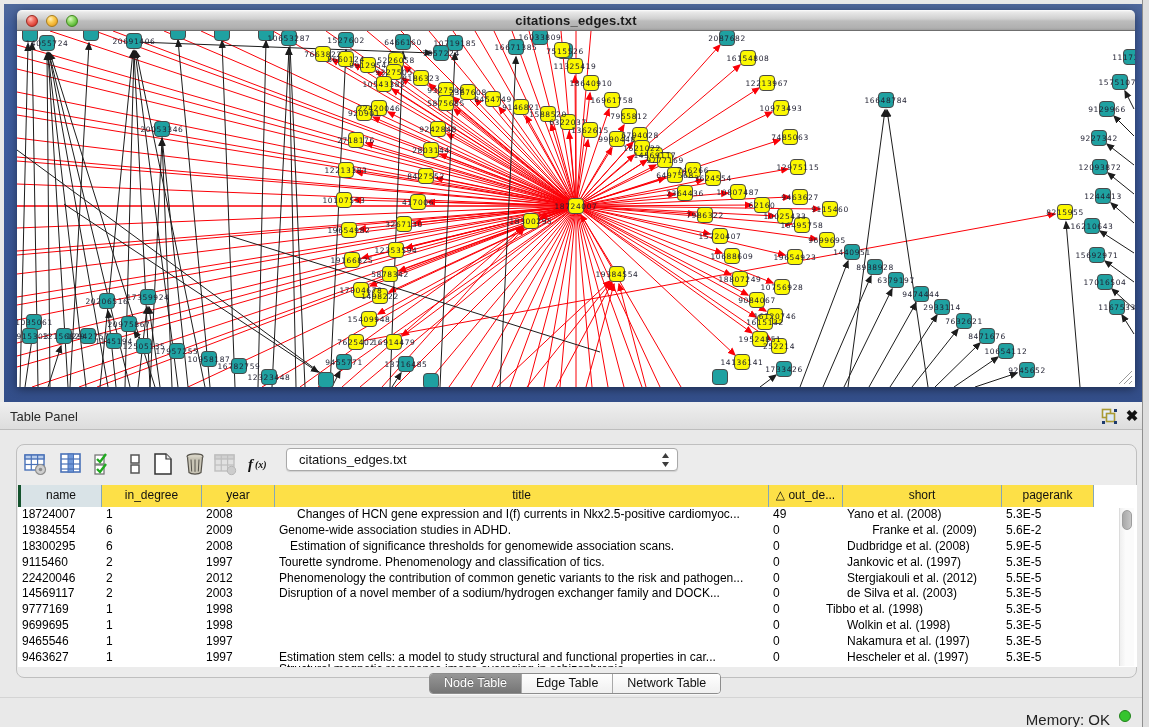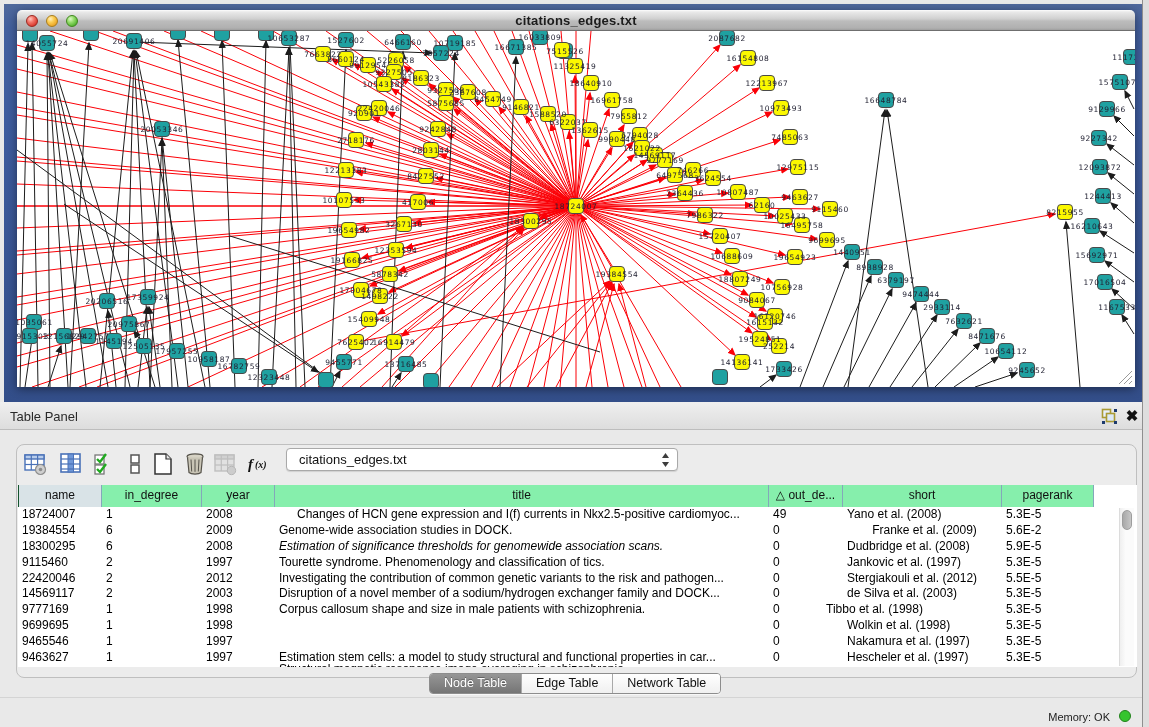--- a/index.html
+++ b/index.html
@@ -43,23 +43,23 @@
 #tp-toolbar { position:absolute; left:2px; top:4px; width:1100px; height:32px; }
 .tb-icon { position:absolute; top:3px; width:24px; height:24px; }
 #tb-sel { position:absolute; left:269px; top:3px; width:392px; height:23px; background:#fff;
   border:1px solid #a9a9a9; border-radius:4px; box-shadow:0 1px 1px rgba(0,0,0,.12);
   font-size:13px; color:#111; line-height:21px; padding-left:12px; }
 #tb-sel .updn { position:absolute; right:7px; top:3px; width:9px; height:16px; }
 
 
 #tp-table { position:absolute; left:1px; top:40px; width:1119px; height:182px; background:#fff; overflow:hidden; }
 #t-head { position:absolute; left:0; top:0; height:22px; width:1119px; background:#fff; }
-.hcell { position:absolute; top:0; height:22px; background:#86efac; border-right:1px solid #84a7ba;
+.hcell { position:absolute; top:0; height:22px; background:#fde047; border-right:1px solid #84a7ba;
   font-size:12px; color:#111; text-align:center; line-height:21px; }
-.hcell.first { background:#d9e3e7; border-left:1px solid #14532d; }
+.hcell.first { background:#d9e3e7; border-left:3px solid #14532d; }
 #t-body { position:absolute; left:0; top:22px; width:1119px; }
 .trow { position:relative; height:15.9px; width:100%; }
 .tcell { position:absolute; top:0; height:15.9px; font-size:12px; color:#000; line-height:15.9px;
   white-space:nowrap; overflow:hidden; padding-left:4px; }
 #v-scroll { position:absolute; right:3px; top:23px; width:15px; height:158px;
   background:linear-gradient(90deg,#efefef,#fbfbfb 40%,#fbfbfb); border-left:1px solid #dcdcdc; }
 #v-thumb { position:absolute; left:2px; top:2px; width:10px; height:20px; border-radius:6px;
   background:linear-gradient(90deg,#a8a8a8,#c6c6c6); border:1px solid #9d9d9d; }
 
 
@@ -67,21 +67,21 @@
   border:1px solid #8d8d8d; border-radius:4px; overflow:hidden;
   box-shadow:0 1px 1px rgba(255,255,255,.7); }
 .seg-btn { height:100%; padding:0 14px; font-size:12.5px; line-height:19px; color:#111;
   background:linear-gradient(180deg,#ffffff,#f0f0f0); border-right:1px solid #a9a9a9; }
 .seg-btn.sel { background:linear-gradient(180deg,#969696,#757575); color:#fff;
   text-shadow:0 -1px 0 rgba(0,0,0,.3); }
 .seg-btn:last-child { border-right:none; }
 
 
 #status-bar { position:absolute; left:0; top:266px; width:100%; height:30px; border-top:1px solid #d4d4d4; }
-#mem-label { position:absolute; right:32px; top:13px; font-size:11px; color:#222; }
+#mem-label { position:absolute; right:32px; top:13px; font-size:15px; color:#222; }
 #mem-dot { position:absolute; right:11px; top:12px; width:12px; height:12px; border-radius:50%;
   border:1px solid #22821c; }
 
 
 #strip-right { position:absolute; left:1142px; top:0; width:7px; height:727px;
   background:#dedede; border-left:1px solid #8f8f8f; }
 </style>
 </head>
 <body>
 
@@ -682,66 +682,65 @@
                 <div class="tcell" style="left: 184px; width: 73px;">2008</div>
                 <div class="tcell" style="left: 257px; width: 494px; margin-left: 18px;">Changes of HCN gene expression and I(f) currents in Nkx2.5-positive cardiomyoc...</div>
                 <div class="tcell" style="left: 751px; width: 74px;">49</div>
                 <div class="tcell" style="left: 825px; width: 159px;">Yano et al. (2008)</div>
                 <div class="tcell" style="left: 984px; width: 92px;">5.3E-5</div>
               </div>
               <div class="trow">
                 <div class="tcell" style="left: 0px; width: 84px;">19384554</div>
                 <div class="tcell" style="left: 84px; width: 100px;">6</div>
                 <div class="tcell" style="left: 184px; width: 73px;">2009</div>
-                <div class="tcell" style="left: 257px; width: 494px;">Genome-wide association studies in DOCK.</div>
+                <div class="tcell" style="left: 257px; width: 494px;">Genome-wide association studies in ADHD.</div>
                 <div class="tcell" style="left: 751px; width: 74px;">0</div>
                 <div class="tcell" style="left: 825px; width: 159px; text-align: center;">Franke et al. (2009)</div>
                 <div class="tcell" style="left: 984px; width: 92px;">5.6E-2</div>
               </div>
               <div class="trow">
                 <div class="tcell" style="left: 0px; width: 84px;">18300295</div>
                 <div class="tcell" style="left: 84px; width: 100px;">6</div>
                 <div class="tcell" style="left: 184px; width: 73px;">2008</div>
-                <div class="tcell" style="left: 257px; width: 494px; font-style: italic;">Estimation of significance thresholds for genomewide association scans.</div>
+                <div class="tcell" style="left: 268px; width: 494px;">Estimation of significance thresholds for genomewide association scans.</div>
                 <div class="tcell" style="left: 751px; width: 74px;">0</div>
                 <div class="tcell" style="left: 825px; width: 159px;">Dudbridge et al. (2008)</div>
                 <div class="tcell" style="left: 984px; width: 92px;">5.9E-5</div>
               </div>
               <div class="trow">
                 <div class="tcell" style="left: 0px; width: 84px;">9115460</div>
                 <div class="tcell" style="left: 84px; width: 100px;">2</div>
                 <div class="tcell" style="left: 184px; width: 73px;">1997</div>
                 <div class="tcell" style="left: 257px; width: 494px;">Tourette syndrome. Phenomenology and classification of tics.</div>
                 <div class="tcell" style="left: 751px; width: 74px;">0</div>
                 <div class="tcell" style="left: 825px; width: 159px;">Jankovic et al. (1997)</div>
                 <div class="tcell" style="left: 984px; width: 92px;">5.3E-5</div>
               </div>
               <div class="trow">
                 <div class="tcell" style="left: 0px; width: 84px;">22420046</div>
                 <div class="tcell" style="left: 84px; width: 100px;">2</div>
                 <div class="tcell" style="left: 184px; width: 73px;">2012</div>
-                <div class="tcell" style="left: 257px; width: 494px;">Investigating the contribution of common genetic variants to the risk and pathogen...</div>
+                <div class="tcell" style="left: 257px; width: 494px;">Phenomenology the contribution of common genetic variants to the risk and pathogen...</div>
                 <div class="tcell" style="left: 751px; width: 74px;">0</div>
                 <div class="tcell" style="left: 825px; width: 159px;">Stergiakouli et al. (2012)</div>
                 <div class="tcell" style="left: 984px; width: 92px;">5.5E-5</div>
               </div>
               <div class="trow">
                 <div class="tcell" style="left: 0px; width: 84px;">14569117</div>
                 <div class="tcell" style="left: 84px; width: 100px;">2</div>
                 <div class="tcell" style="left: 184px; width: 73px;">2003</div>
                 <div class="tcell" style="left: 257px; width: 494px;">Disruption of a novel member of a sodium/hydrogen exchanger family and DOCK...</div>
                 <div class="tcell" style="left: 751px; width: 74px;">0</div>
                 <div class="tcell" style="left: 825px; width: 159px;">de Silva et al. (2003)</div>
                 <div class="tcell" style="left: 984px; width: 92px;">5.3E-5</div>
               </div>
               <div class="trow">
                 <div class="tcell" style="left: 0px; width: 84px;">9777169</div>
                 <div class="tcell" style="left: 84px; width: 100px;">1</div>
                 <div class="tcell" style="left: 184px; width: 73px;">1998</div>
-                <div class="tcell" style="left: 257px; width: 494px;">Corpus callosum shape and size in male patients with schizophrenia.</div>
                 <div class="tcell" style="left: 751px; width: 74px;">0</div>
                 <div class="tcell" style="left: 804px; width: 159px;">Tibbo et al. (1998)</div>
                 <div class="tcell" style="left: 984px; width: 92px;">5.3E-5</div>
               </div>
               <div class="trow">
                 <div class="tcell" style="left: 0px; width: 84px;">9699695</div>
                 <div class="tcell" style="left: 84px; width: 100px;">1</div>
                 <div class="tcell" style="left: 184px; width: 73px;">1998</div>
                 <div class="tcell" style="left: 257px; width: 494px; margin-top: 44px;">Structural magnetic resonance image averaging in schizophrenia.</div>
                 <div class="tcell" style="left: 751px; width: 74px;">0</div>

